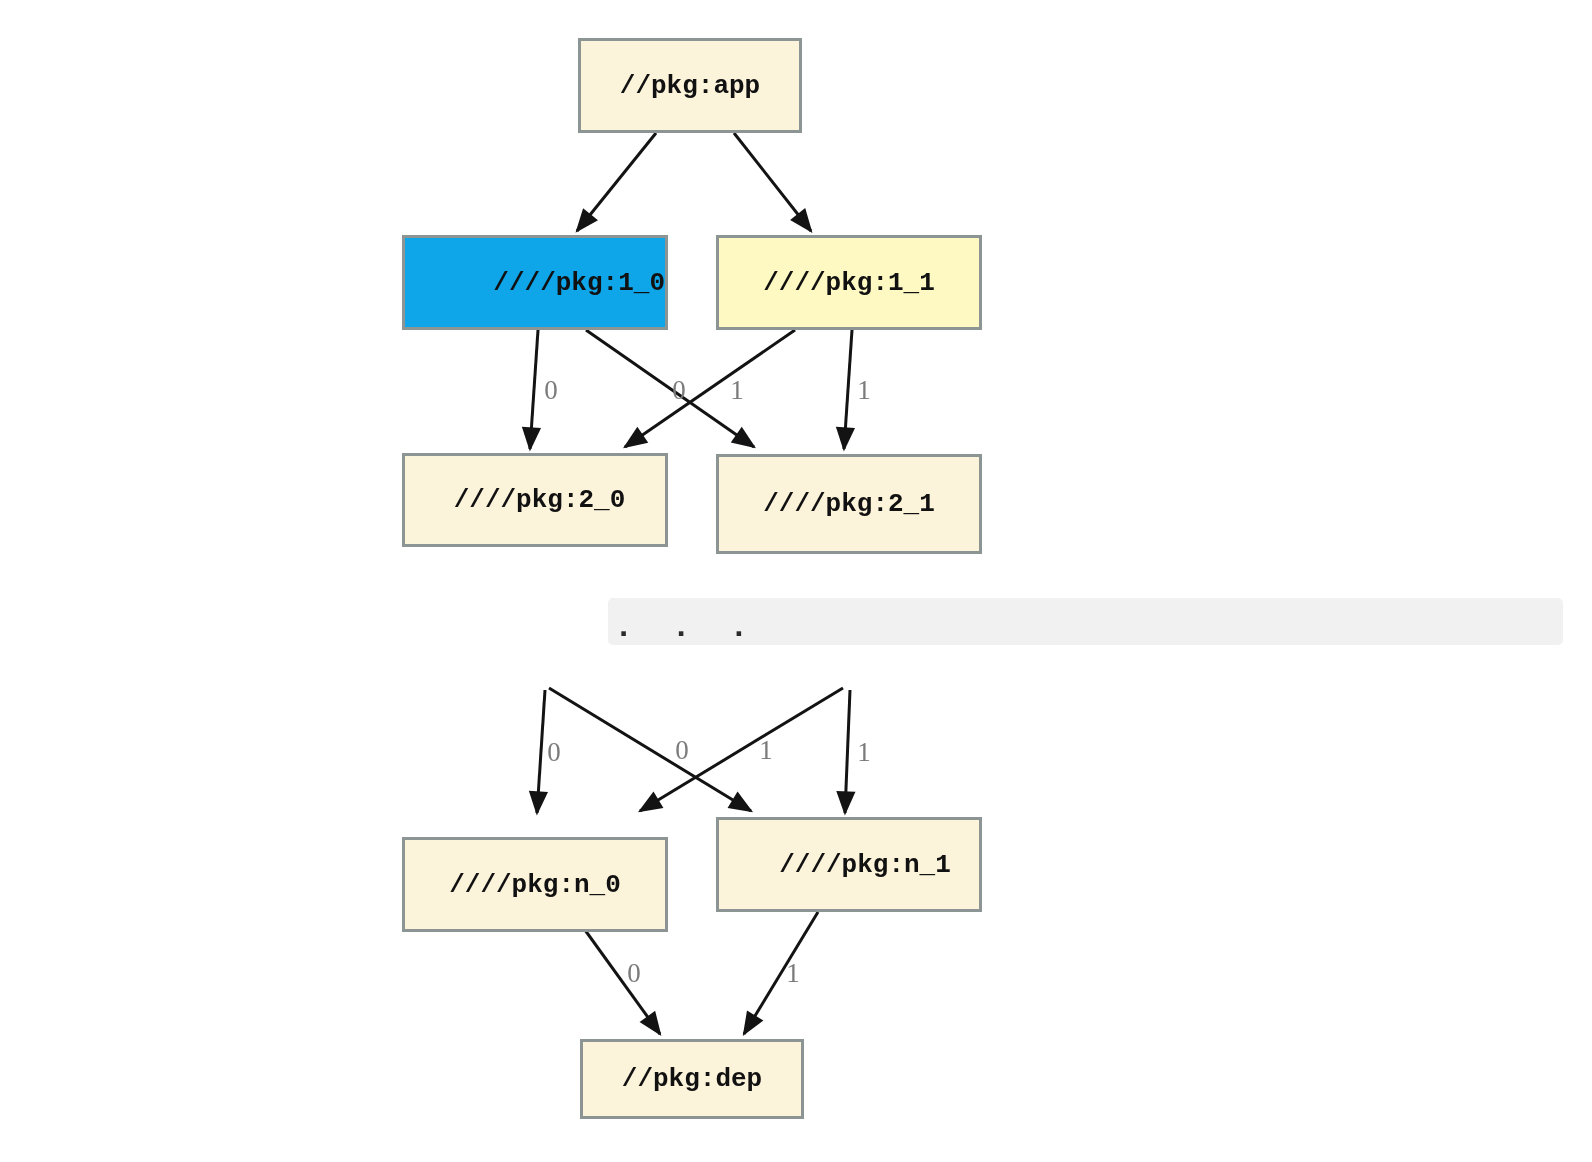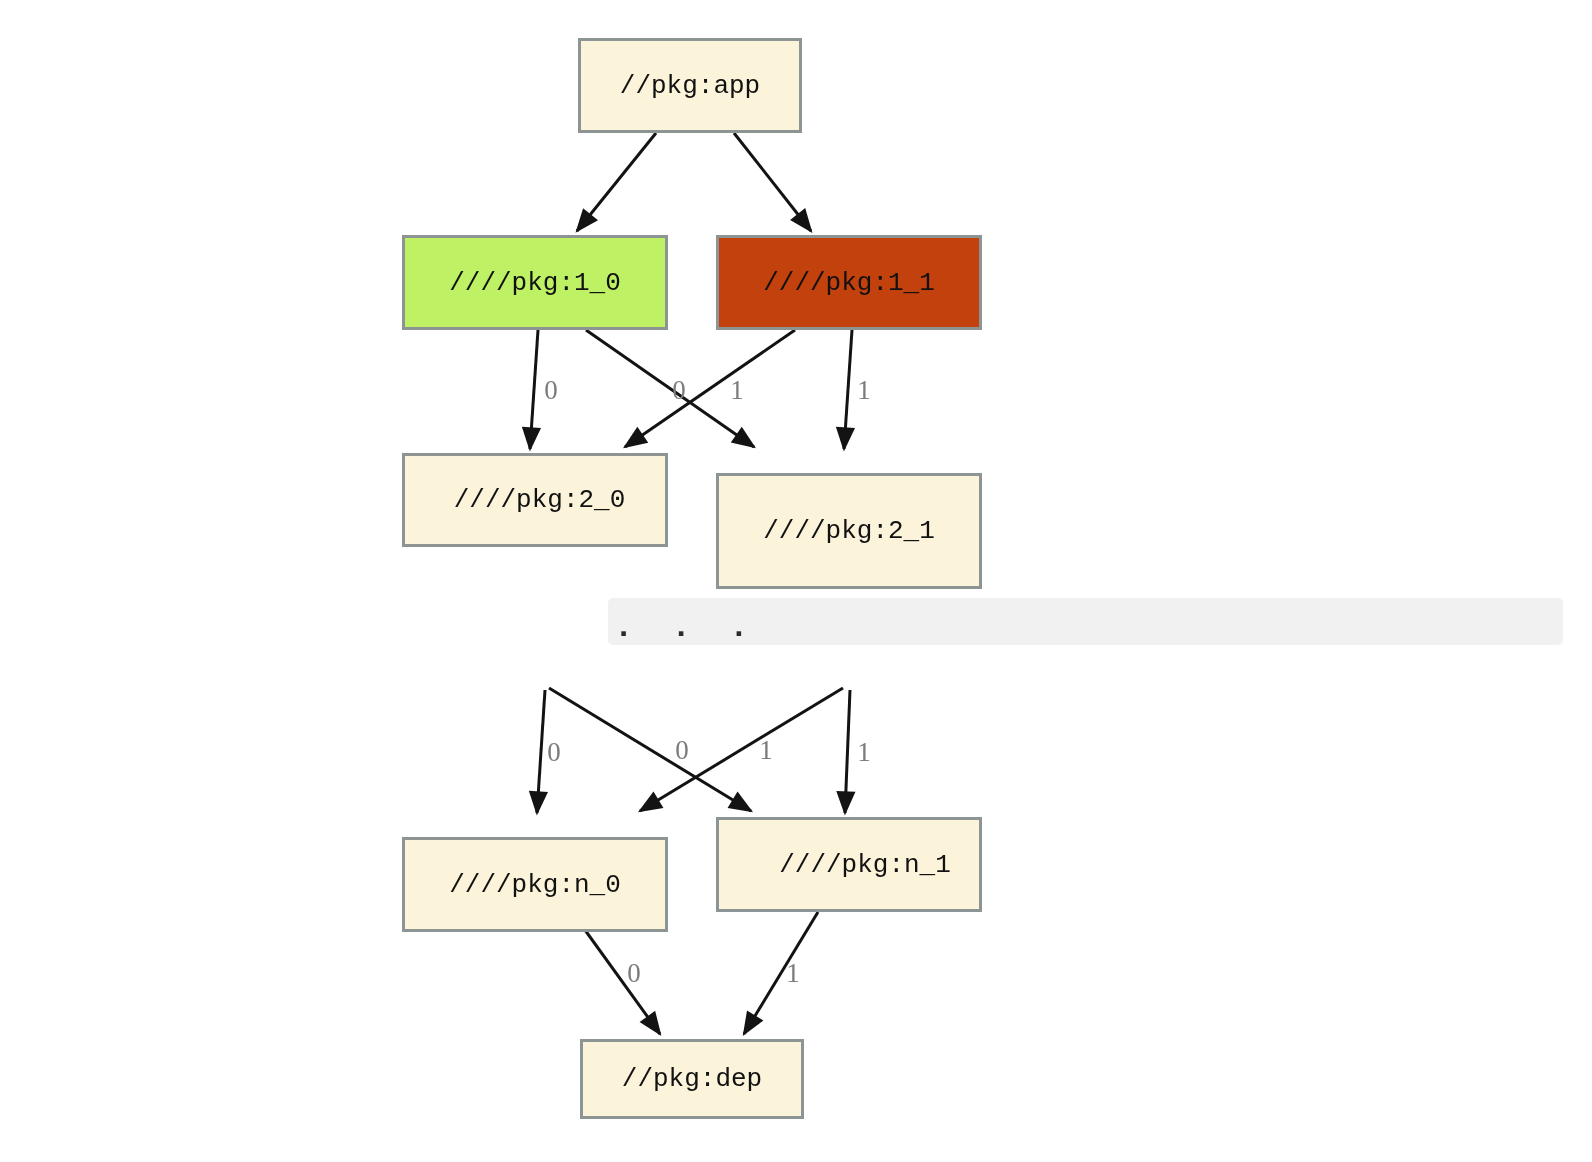--- a/index.html
+++ b/index.html
@@ -20,21 +20,21 @@
   .node {
     position: absolute;
     box-sizing: border-box;
     border: 3px solid #8d9494;
     display: flex;
     align-items: center;
     justify-content: center;
   }
   .node span {
     font-family: "Liberation Mono", monospace;
-    font-weight: 400;
+    font-weight: 700;
     font-size: 26px;
     color: #111111;
     white-space: pre;
   }
   #ellipsis-band {
     position: absolute;
     box-sizing: border-box;
     border-radius: 5px;
     display: flex;
     align-items: center;
@@ -89,30 +89,30 @@
         <text x="864" y="752" fill="#7b7b7b" class="edge-label" text-anchor="middle" dominant-baseline="central">1</text>
         <text x="634" y="973" fill="#7b7b7b" class="edge-label" text-anchor="middle" dominant-baseline="central">0</text>
         <text x="793" y="973" fill="#7b7b7b" class="edge-label" text-anchor="middle" dominant-baseline="central">1</text>
       </g>
   </svg>
 
   <div id="nodes-layer">
       <div class="node" style="left: 578px; top: 38px; width: 224px; height: 95px; background: rgb(251, 243, 218); border-color: rgb(141, 148, 148);">
         <span>//pkg:app</span>
       </div>
-      <div class="node" style="left: 402px; top: 235px; width: 266px; height: 95px; background: #bef264; border-color: rgb(141, 148, 148);">
+      <div class="node" style="left: 402px; top: 235px; width: 266px; height: 95px; background: #0ea5e9; border-color: rgb(141, 148, 148); justify-content: flex-end;">
         <span>////pkg:1_0</span>
       </div>
-      <div class="node" style="left: 716px; top: 235px; width: 266px; height: 95px; background: #c2410c; border-color: rgb(141, 148, 148);">
+      <div class="node" style="left: 716px; top: 235px; width: 266px; height: 95px; background: #fef9c3; border-color: rgb(141, 148, 148);">
         <span>////pkg:1_1</span>
       </div>
       <div class="node" style="left: 402px; top: 453px; width: 266px; height: 94px; background: rgb(251, 243, 218); border-color: rgb(141, 148, 148); padding-left: 9px;">
         <span>////pkg:2_0</span>
       </div>
-      <div class="node" style="left: 716px; top: 473px; width: 266px; height: 116px; background: rgb(251, 243, 218); border-color: rgb(141, 148, 148);">
+      <div class="node" style="left: 716px; top: 454px; width: 266px; height: 100px; background: rgb(251, 243, 218); border-color: rgb(141, 148, 148);">
         <span>////pkg:2_1</span>
       </div>
       <div class="node" style="left: 402px; top: 817px; width: 266px; height: 95px; background: rgb(251, 243, 218); border-color: rgb(141, 148, 148); margin-top: 20px;">
         <span>////pkg:n_0</span>
       </div>
       <div class="node" style="left: 716px; top: 817px; width: 266px; height: 95px; background: rgb(251, 243, 218); border-color: rgb(141, 148, 148); padding-left: 32px;">
         <span>////pkg:n_1</span>
       </div>
       <div class="node" style="left: 580px; top: 1039px; width: 224px; height: 80px; background: rgb(251, 243, 218); border-color: rgb(141, 148, 148);">
         <span>//pkg:dep</span>

